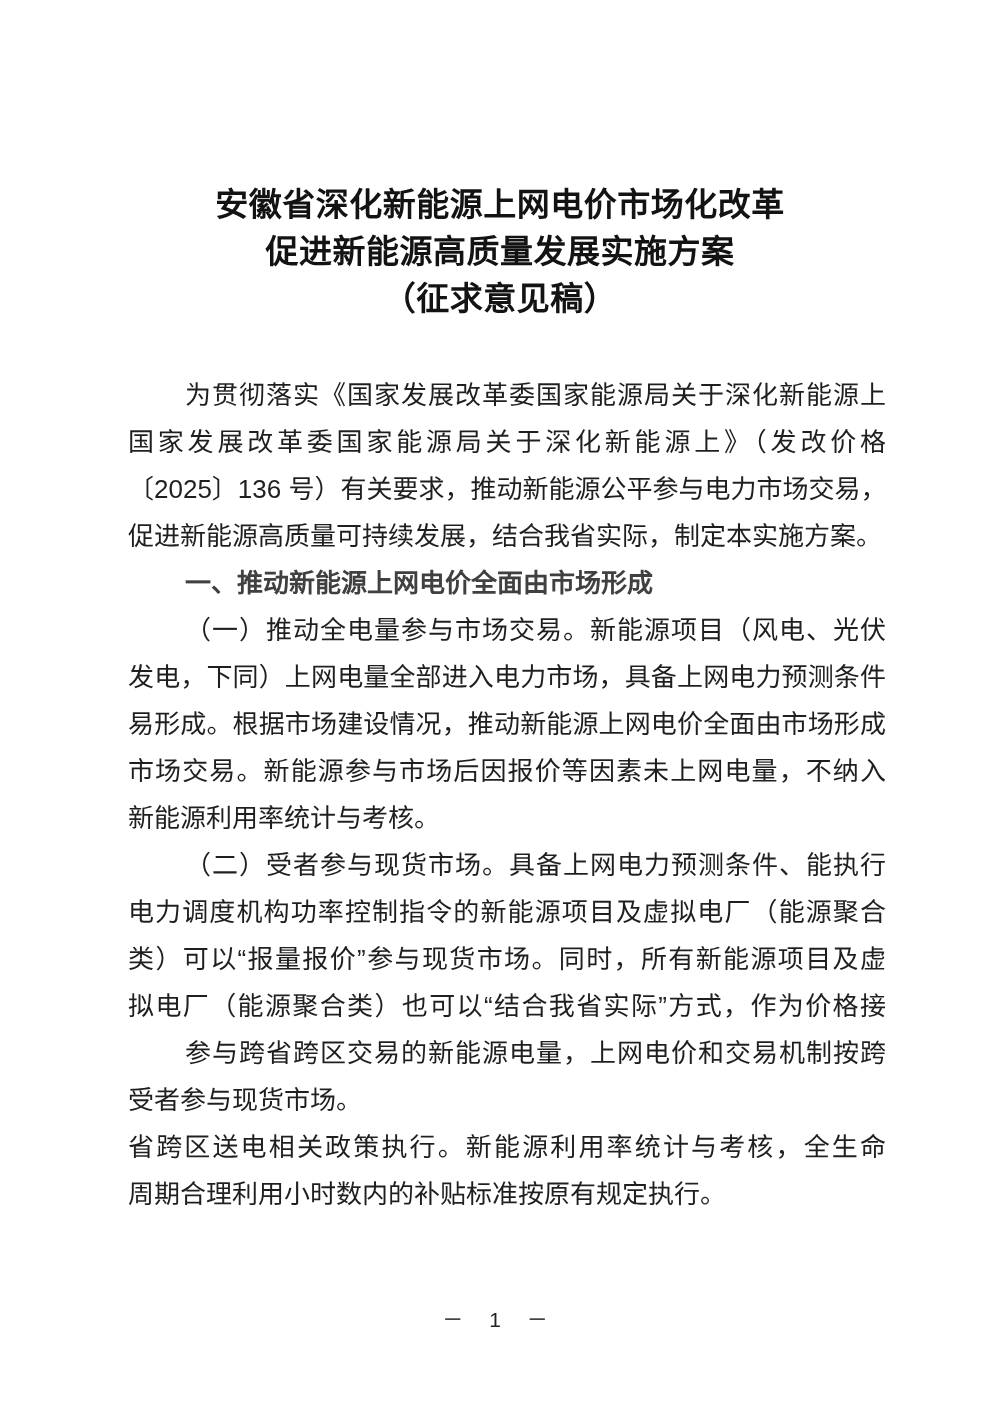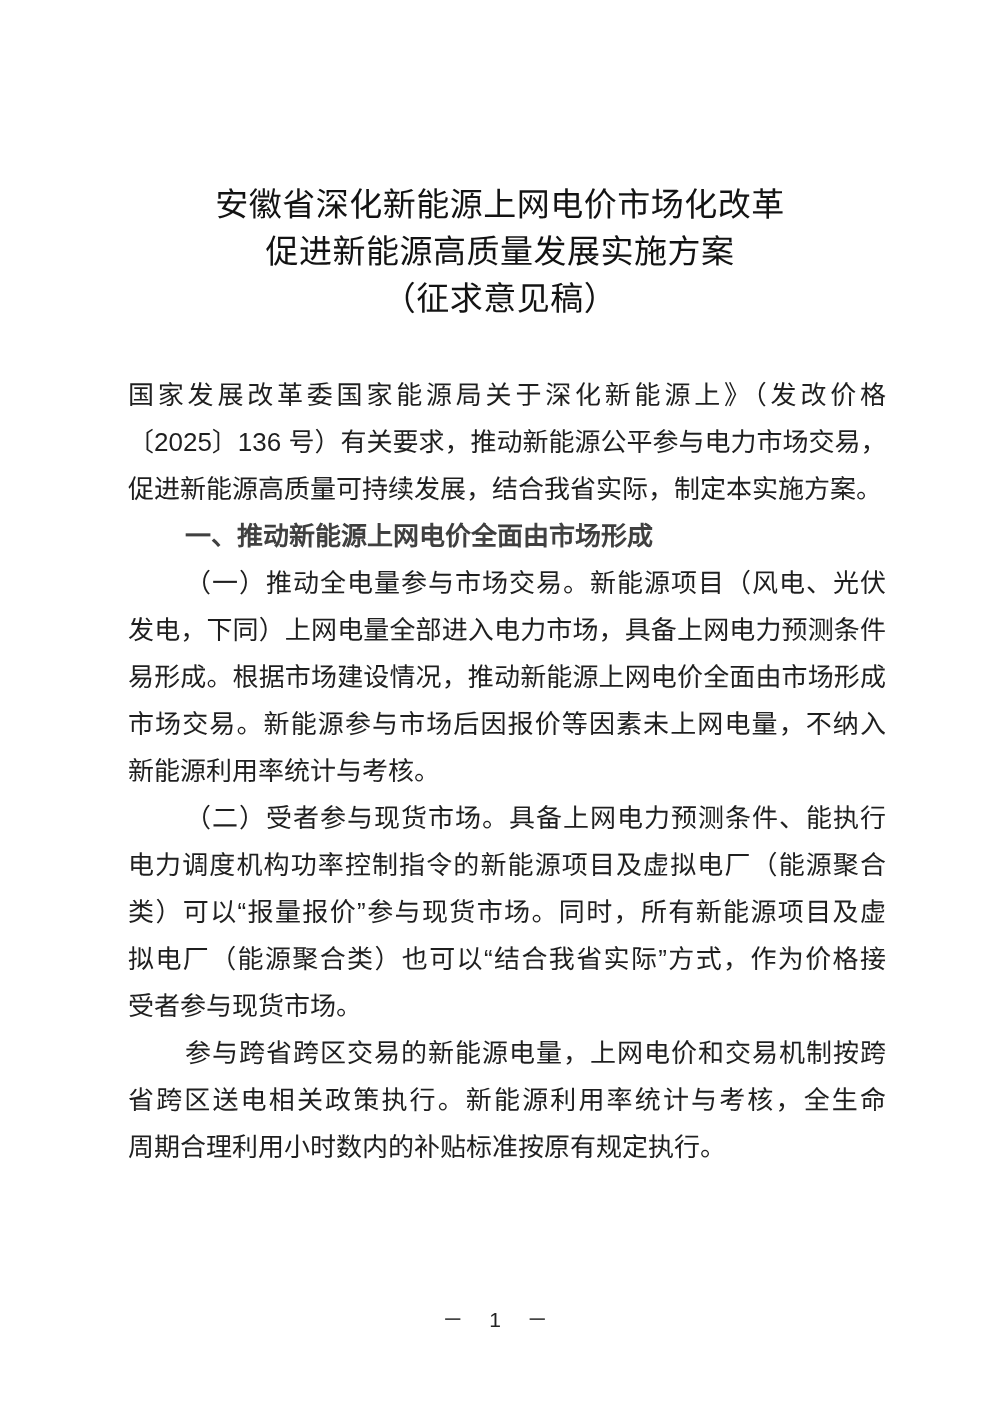--- a/index.html
+++ b/index.html
@@ -17,21 +17,21 @@
     padding-top: 181px;
     overflow: hidden;
     font-family: "Liberation Sans", sans-serif;
     color: #1b1b1b;
   }
   .doc-title {
     margin: 0;
     padding: 0;
     text-align: center;
     font-size: 33px;
-    font-weight: 400;
+    font-weight: 700;
     line-height: 47px;
     color: #131313;
     letter-spacing: 0.5px;
   }
   .title-line {
     display: block;
   }
   .doc-body {
     margin: 50px 114px 0 128px;
     width: 758px;
@@ -74,34 +74,35 @@
 
 <div class="page">
 
   <h1 class="doc-title">
     <span class="title-line">安徽省深化新能源上网电价市场化改革</span>
     <span class="title-line">促进新能源高质量发展实施方案</span>
     <span class="title-line">（征求意见稿）</span>
   </h1>
 
   <div class="doc-body">
+    <div class="line first">为贯彻落实《国家发展改革委国家能源局关于深化新能源上</div>
     <div class="line full">国家发展改革委国家能源局关于深化新能源上》（发改价格</div>
     <div class="line full">〔2025〕136 号）有关要求，推动新能源公平参与电力市场交易，</div>
     <div class="line end">促进新能源高质量可持续发展，结合我省实际，制定本实施方案。</div>
     <div class="line heading">一、推动新能源上网电价全面由市场形成</div>
     <div class="line first">（一）推动全电量参与市场交易。新能源项目（风电、光伏</div>
     <div class="line full">发电，下同）上网电量全部进入电力市场，具备上网电力预测条件</div>
     <div class="line full">易形成。根据市场建设情况，推动新能源上网电价全面由市场形成</div>
     <div class="line full">市场交易。新能源参与市场后因报价等因素未上网电量，不纳入</div>
     <div class="line end">新能源利用率统计与考核。</div>
     <div class="line first">（二）受者参与现货市场。具备上网电力预测条件、能执行</div>
     <div class="line full">电力调度机构功率控制指令的新能源项目及虚拟电厂（能源聚合</div>
     <div class="line full">类）可以“报量报价”参与现货市场。同时，所有新能源项目及虚</div>
     <div class="line full">拟电厂（能源聚合类）也可以“结合我省实际”方式，作为价格接</div>
+    <div class="line first">参与跨省跨区交易的新能源电量，上网电价和交易机制按跨</div>
     <div class="line end">受者参与现货市场。</div>
-    <div class="line first">参与跨省跨区交易的新能源电量，上网电价和交易机制按跨</div>
     <div class="line full">省跨区送电相关政策执行。新能源利用率统计与考核，全生命</div>
     <div class="line end">周期合理利用小时数内的补贴标准按原有规定执行。</div>
   </div>
 
   <div class="page-footer">－ 1 －</div>
 
 </div>
 
 </body></html>

